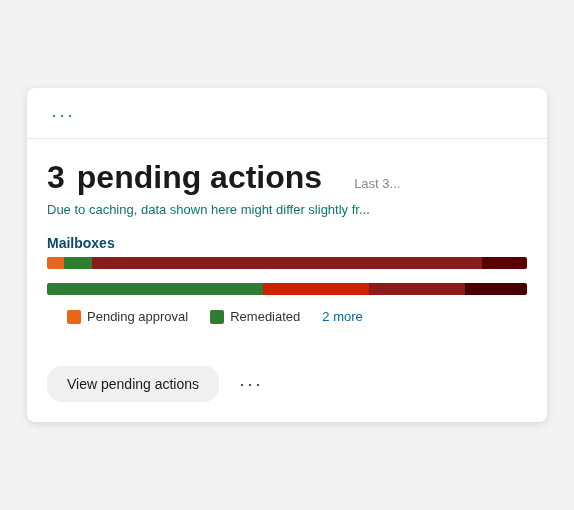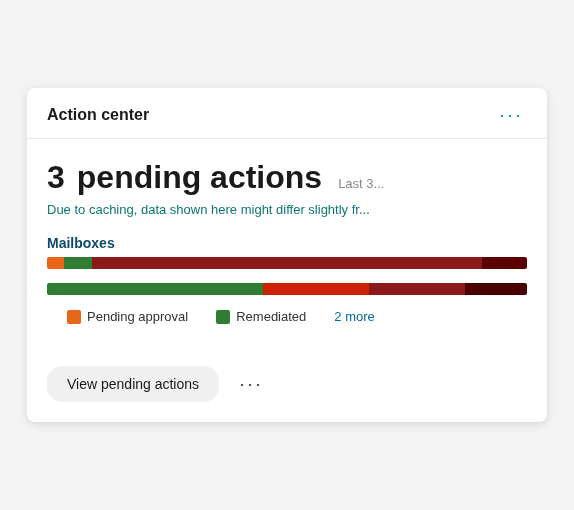--- a/index.html
+++ b/index.html
@@ -71,21 +71,21 @@
 
     .pending-label {
       font-size: 32px;
       font-weight: 700;
       color: #1a1a1a;
     }
 
     .last-updated {
       font-size: 13px;
       color: #888;
-      margin-left: 4px;
+      margin-left: 20px;
     }
 
     .subtitle {
       font-size: 13px;
       color: #0f766e;
       margin-bottom: 18px;
     }
 
     .section-label {
       font-size: 14px;
@@ -103,21 +103,21 @@
       width: 100%;
     }
 
     .bar-segment {
       height: 100%;
     }
 
     .legend {
       display: flex;
       align-items: center;
-      gap: 28px;
+      gap: 22px;
       margin-top: 4px;
       margin-bottom: 22px;
       padding-left: 20px;
     }
 
     .legend-item {
       display: flex;
       align-items: center;
       gap: 6px;
       font-size: 13px;
@@ -162,21 +162,20 @@
       font-size: 18px;
       letter-spacing: 2px;
       padding: 0 4px;
     }
   </style>
 </head>
 <body>
 
 <div class="card">
   <div class="card-header">
-    <span class="card-title">Action center</span>
     <button class="more-btn">···</button>
   </div>
   <div class="card-body">
     <div class="pending-count-row">
       <span class="pending-count">3</span>
       <span class="pending-label">pending actions</span>
       <span class="last-updated">Last 3...</span>
     </div>
     <div class="subtitle">Due to caching, data shown here might differ slightly fr...</div>
 

